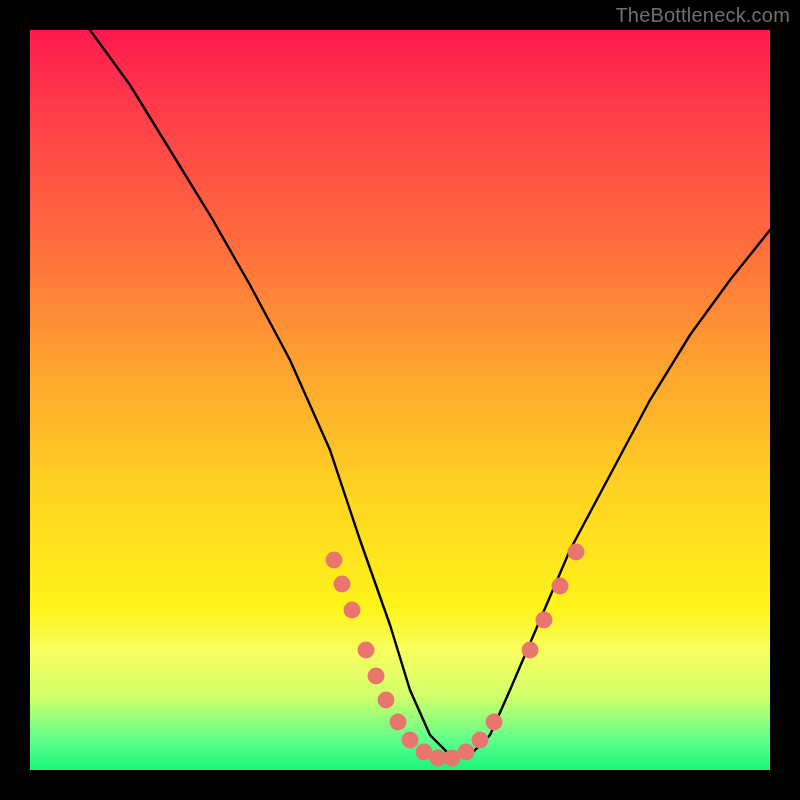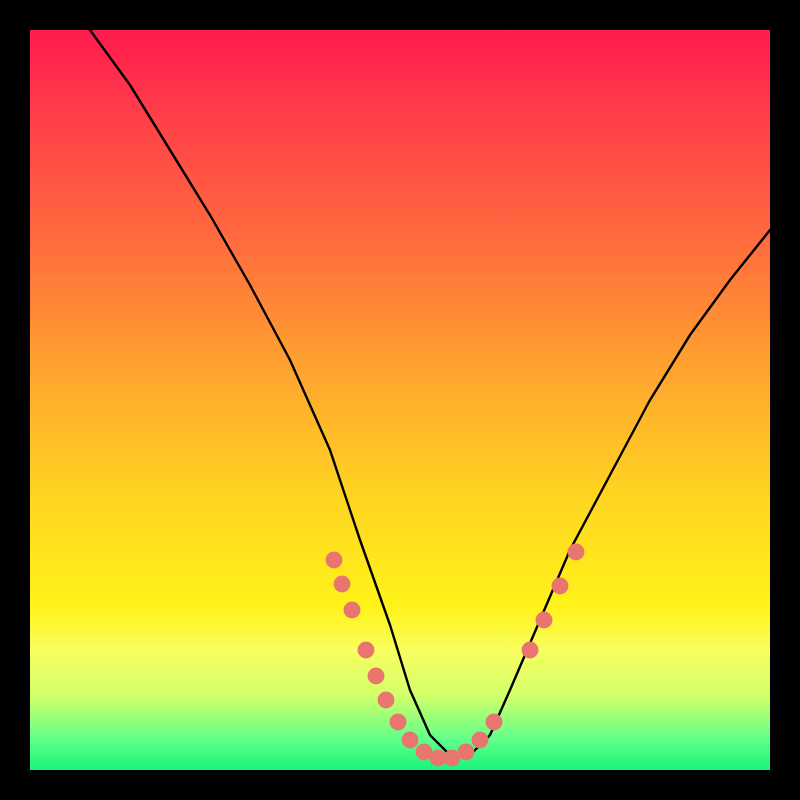--- a/index.html
+++ b/index.html
@@ -56,20 +56,21 @@
     width: 740px;
     height: 740px;
     overflow: visible;
   }
 </style>
 </head>
 <body>
 
 <div class="frame">
 
+  <div class="attrib">TheBottleneck.com</div>
 
   <div class="plot">
     <svg class="curve" viewBox="0 0 740 740" preserveAspectRatio="none">
       <path id="curve-path" fill="none" stroke="#000" stroke-width="2.4" stroke-linecap="round" d="M60 0 L100 55 L140 120 L180 185 L220 255 L260 330 L300 420 L330 510 L360 595 L380 660 L400 705 L420 725 L440 725 L460 705 L480 660 L510 590 L540 520 L580 445 L620 370 L660 305 L700 250 L740 200"></path>
       <g id="marker-group">
           <circle cx="304" cy="530" r="8.5" fill="#e9766e"></circle>
           <circle cx="312" cy="554" r="8.5" fill="#e9766e"></circle>
           <circle cx="322" cy="580" r="8.5" fill="#e9766e"></circle>
           <circle cx="336" cy="620" r="8.5" fill="#e9766e"></circle>
           <circle cx="346" cy="646" r="8.5" fill="#e9766e"></circle>

